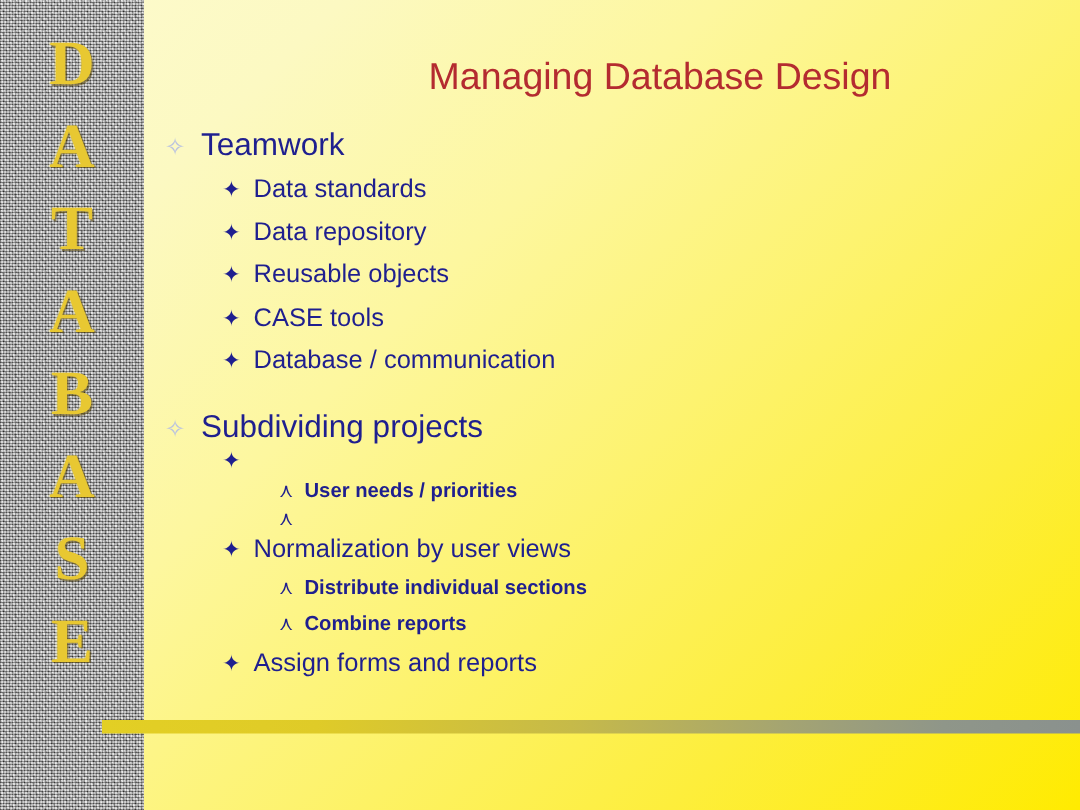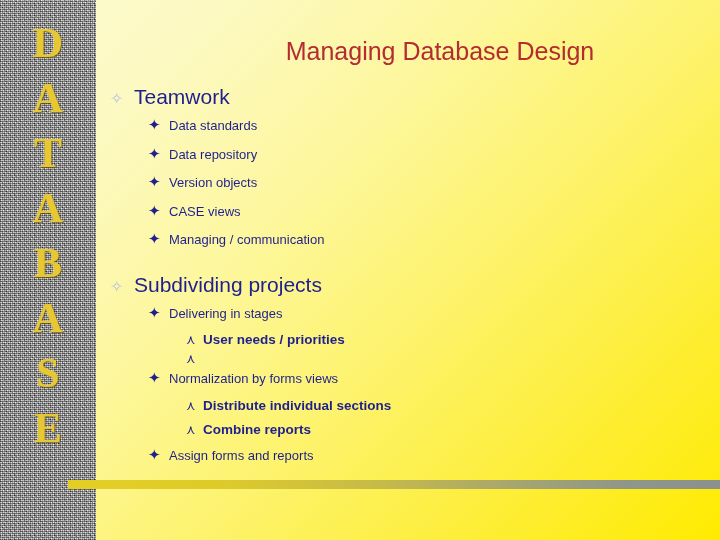--- a/index.html
+++ b/index.html
@@ -133,21 +133,21 @@
   .lvl2 {
     margin-left: 38px;
     font-size: 17px;
     line-height: 28.5px;
   }
   .lvl2 .bullet {
     width: 21px;
     font-size: 15px;
     color: #1f1f8f;
   }
-  .lvl2 .txt { font-size: 13px; }
+  .lvl2 .txt { font-size: 17px; }
 
   
   .lvl3 {
     margin-left: 76px;
     font-size: 13.5px;
     line-height: 24px;
     font-weight: bold;
   }
   .lvl3 .bullet {
     width: 17px;
@@ -215,48 +215,47 @@
       <div class="row lvl2">
         <span class="bullet">✦</span>
         <span class="txt">Data standards</span>
       </div>
       <div class="row lvl2">
         <span class="bullet">✦</span>
         <span class="txt">Data repository</span>
       </div>
       <div class="row lvl2">
         <span class="bullet">✦</span>
-        <span class="txt">Version objects</span>
-      </div>
-      <div class="row lvl2">
-        <span class="bullet">✦</span>
-        <span class="txt">CASE views</span>
-      </div>
-      <div class="row lvl2">
-        <span class="bullet">✦</span>
-        <span class="txt">Managing / communication</span>
+        <span class="txt">Reusable objects</span>
+      </div>
+      <div class="row lvl2">
+        <span class="bullet">✦</span>
+        <span class="txt">CASE tools</span>
+      </div>
+      <div class="row lvl2">
+        <span class="bullet">✦</span>
+        <span class="txt">Database / communication</span>
       </div>
       <div class="row lvl1 gap-before">
         <span class="bullet">✧</span>
         <span class="txt">Subdividing projects</span>
       </div>
       <div class="row lvl2">
         <span class="bullet">✦</span>
-        <span class="txt">Delivering in stages</span>
       </div>
       <div class="row lvl3">
         <span class="bullet">⋏</span>
         <span class="txt">User needs / priorities</span>
       </div>
       <div class="row lvl3">
         <span class="bullet">⋏</span>
       </div>
       <div class="row lvl2">
         <span class="bullet">✦</span>
-        <span class="txt">Normalization by forms views</span>
+        <span class="txt">Normalization by user views</span>
       </div>
       <div class="row lvl3">
         <span class="bullet">⋏</span>
         <span class="txt">Distribute individual sections</span>
       </div>
       <div class="row lvl3">
         <span class="bullet">⋏</span>
         <span class="txt">Combine reports</span>
       </div>
       <div class="row lvl2">

